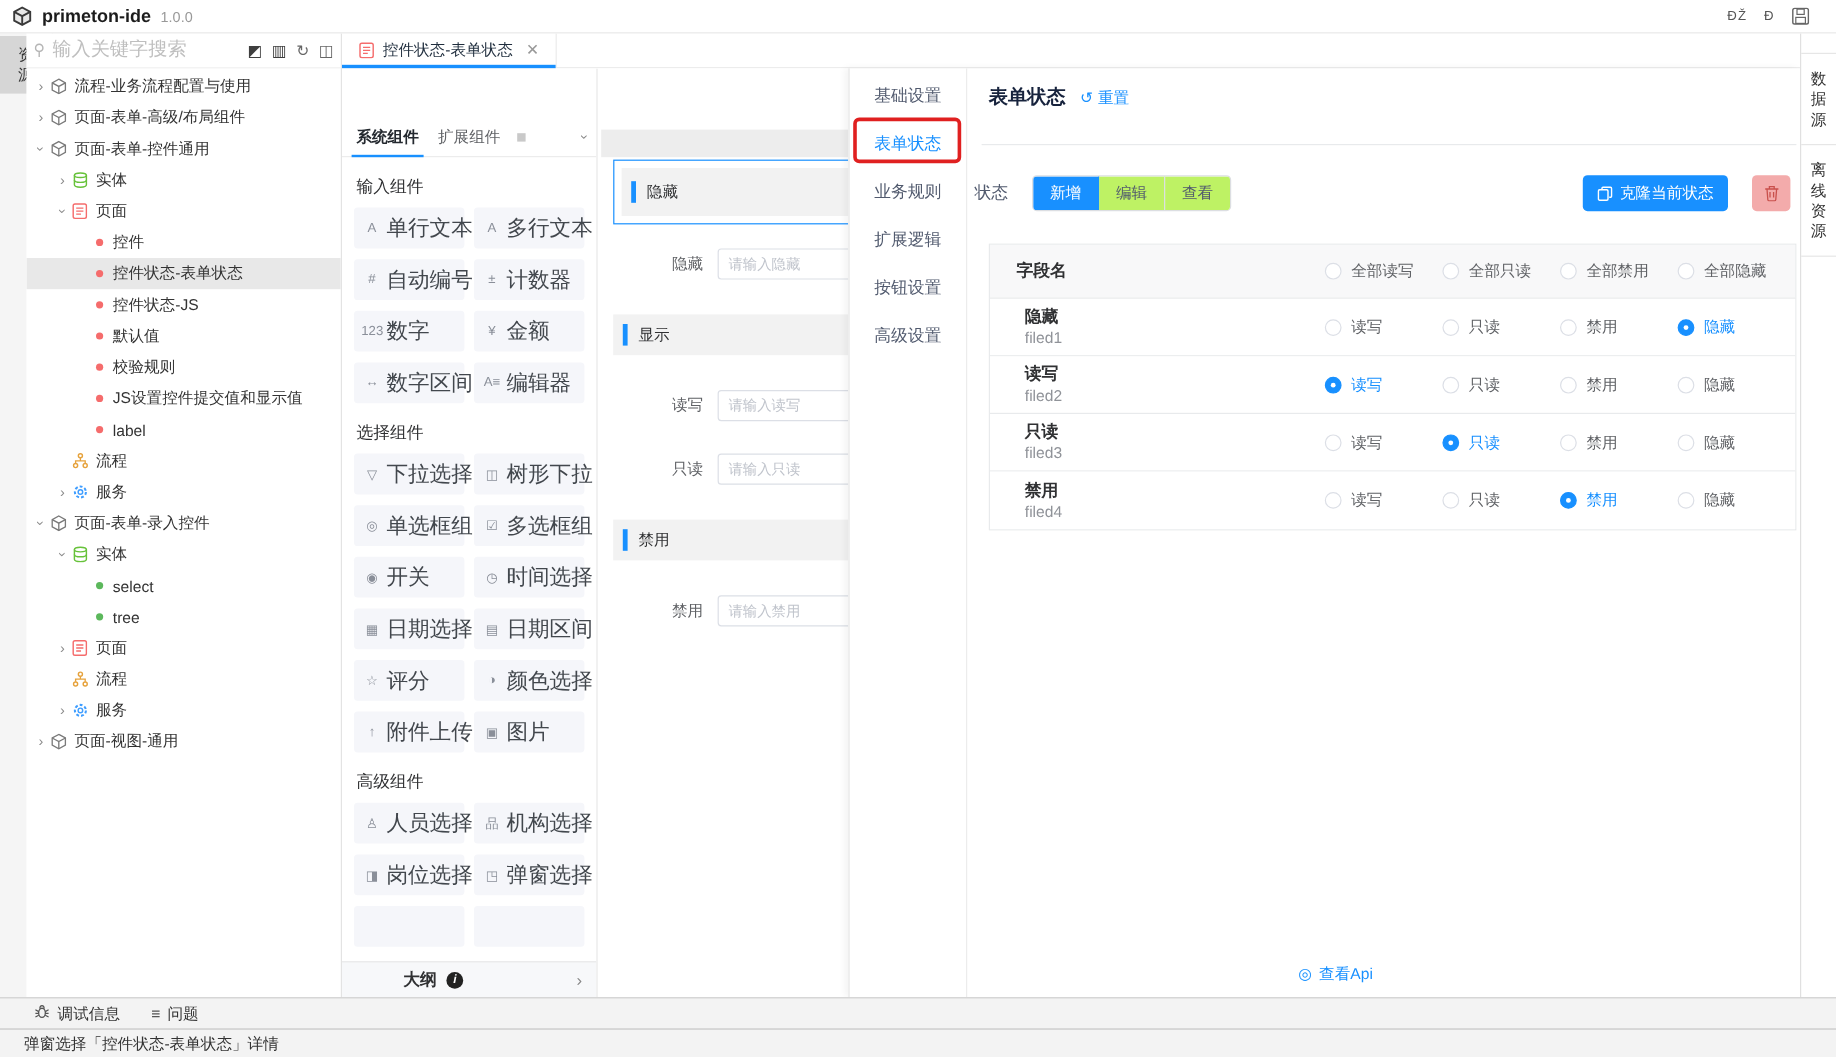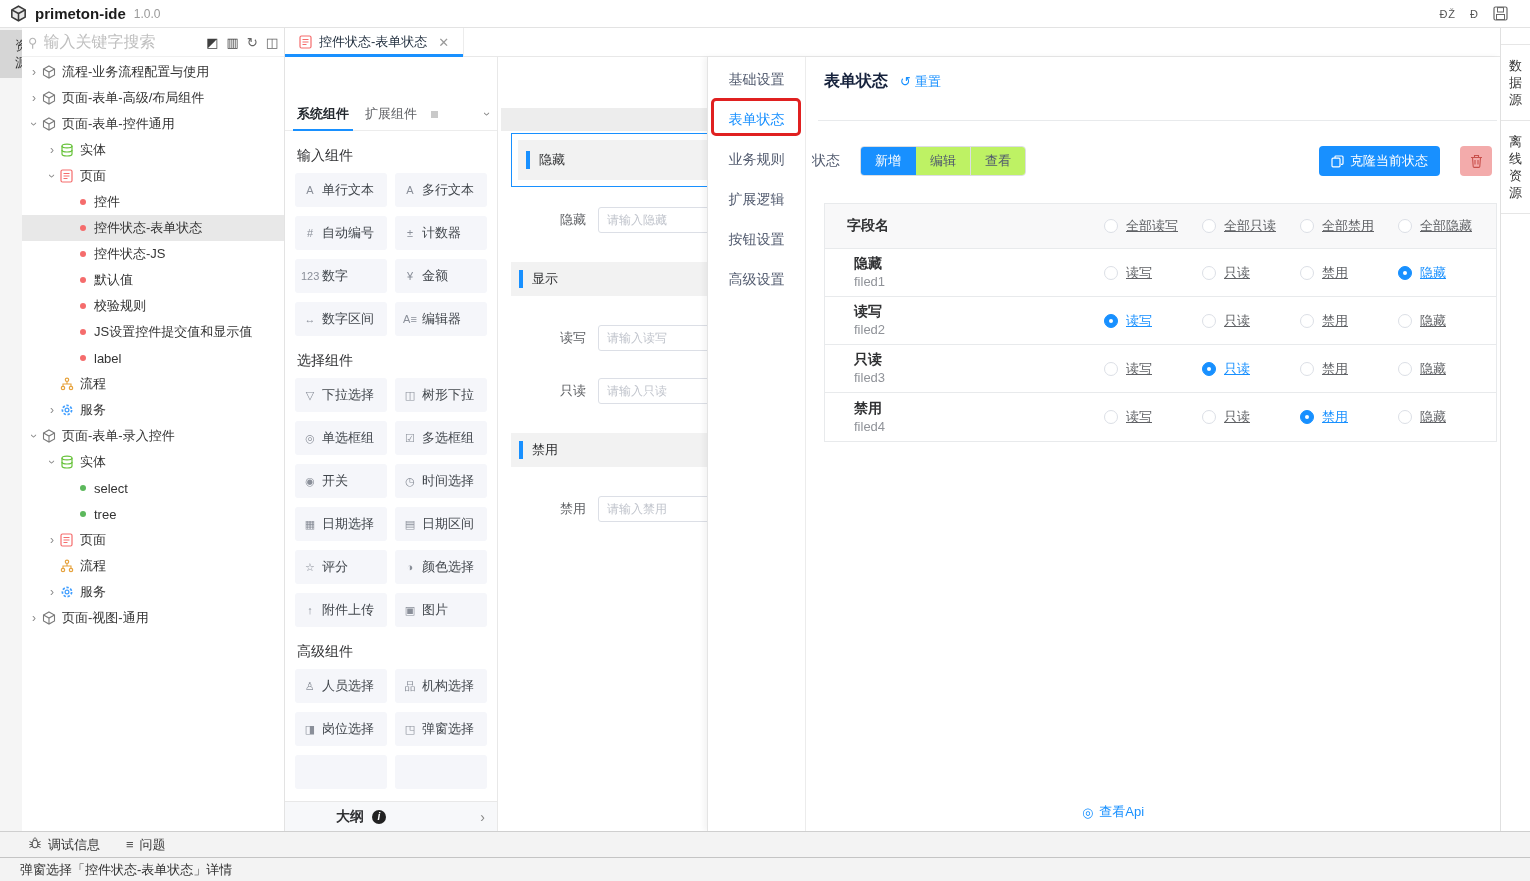--- a/index.html
+++ b/index.html
@@ -52,21 +52,21 @@
   .pal-tabs{height:33px;display:flex;align-items:center;border-bottom:1px solid #ececec;padding:0 8px;}
   .pal-tab{position:relative;font-size:13px;color:#606266;padding:0 4px;margin-right:8px;height:33px;line-height:31px;cursor:pointer;}
   .pal-tab.on{color:#24292f;font-weight:bold;border-bottom:2px solid #1890ff;}
   .pal-pin{width:7px;height:7px;background:#c9c9c9;margin-left:2px;}
   .pal-caret{margin-left:auto;color:#888;font-size:12px;transform:rotate(90deg);cursor:pointer;}
   .psections{position:absolute;left:0;top:33px;bottom:30px;right:0;overflow:hidden;padding:0 10px;}
   .psec-title{font-size:14px;color:#303133;margin:16px 2px 8px;}
   .pgrid{display:grid;grid-template-columns:92px 92px;gap:9px 8px;}
   .pbtn{height:34px;background:#f5f6fa;border-radius:3px;display:flex;align-items:center;padding:0 6px;cursor:pointer;}
   .picon{font-size:11px;color:#8a8f99;width:18px;text-align:center;flex:0 0 18px;}
-  .plabel{font-size:13px;color:#42474d;margin-left:3px;white-space:nowrap;}
+  .plabel{font-size:18px;color:#42474d;margin-left:3px;white-space:nowrap;}
   .pbtn.stub{height:34px;}
   .pal-foot{position:absolute;left:0;bottom:0;right:0;height:30px;background:#f7f8fa;border-top:1px solid #e8e8e8;display:flex;align-items:center;padding:0 12px;}
   .pal-foot .ftitle{font-size:14px;color:#303133;font-weight:bold;margin-left:39px;}
   .info-i{display:inline-flex;width:14px;height:14px;border-radius:50%;background:#222;color:#fff;font-size:10px;align-items:center;justify-content:center;margin-left:8px;font-style:italic;font-weight:bold;}
   .pal-foot .fchev{margin-left:auto;color:#888;font-size:14px;cursor:pointer;}
 
   .canvas{position:absolute;left:212px;top:0;width:210px;height:774px;border-left:1px solid #e8e8e8;overflow:hidden;background:#fff;}
   .c-grayband{position:absolute;left:3px;top:51px;width:240px;height:23px;background:#ededed;}
   .c-group-sel{position:absolute;left:13px;top:76px;width:240px;height:54px;border:1px solid #1890ff;padding:6px;}
   .c-band{background:#f2f2f2;height:100%;display:flex;align-items:center;padding-left:8px;}
@@ -100,21 +100,21 @@
   .ftable{position:absolute;left:18px;right:3px;top:146px;border:1px solid #e8eaec;}
   .t-head,.t-row{display:grid;grid-template-columns:1fr 98px 98px 98px 98px;align-items:center;}
   .t-head{height:45px;background:#f8f8f9;border-bottom:1px solid #e8eaec;}
   .t-row{height:48px;border-bottom:1px solid #e8eaec;background:#fff;}
   .t-row:last-child{border-bottom:none;}
   .th-field{padding-left:22px;font-size:14px;color:#303133;font-weight:bold;}
   .opt{display:flex;align-items:center;gap:8px;}
   .r{display:inline-block;width:14px;height:14px;border-radius:50%;border:1px solid #dcdfe6;background:#fff;position:relative;flex:0 0 14px;cursor:pointer;}
   .r.on{background:#1890ff;border-color:#1890ff;}
   .r.on::after{content:"";position:absolute;left:4px;top:4px;width:4px;height:4px;border-radius:50%;background:#fff;}
-  .rlab{font-size:13px;color:#606266;text-decoration:underline;}
+  .rlab{font-size:13px;color:#606266;}
   .rlab.on{color:#1890ff;}
   .rn{padding-left:29px;}
   .rn .nm{font-size:14px;font-weight:bold;color:#303133;line-height:19px;}
   .rn .fd{font-size:13px;color:#909399;line-height:18px;}
   .api-row{position:absolute;left:0;right:80px;bottom:10px;display:flex;justify-content:center;align-items:center;gap:6px;color:#1890ff;font-size:13px;cursor:pointer;}
 
   
   .rightrail{position:absolute;left:1500px;top:28px;width:30px;height:803px;background:#fff;border-left:1px solid #e0e0e0;}
   .rr-tab{padding:12px 0;border-bottom:1px solid #e6e6e6;cursor:pointer;}
   .rr-tab:first-child{margin-top:16px;border-top:1px solid #e6e6e6;}

